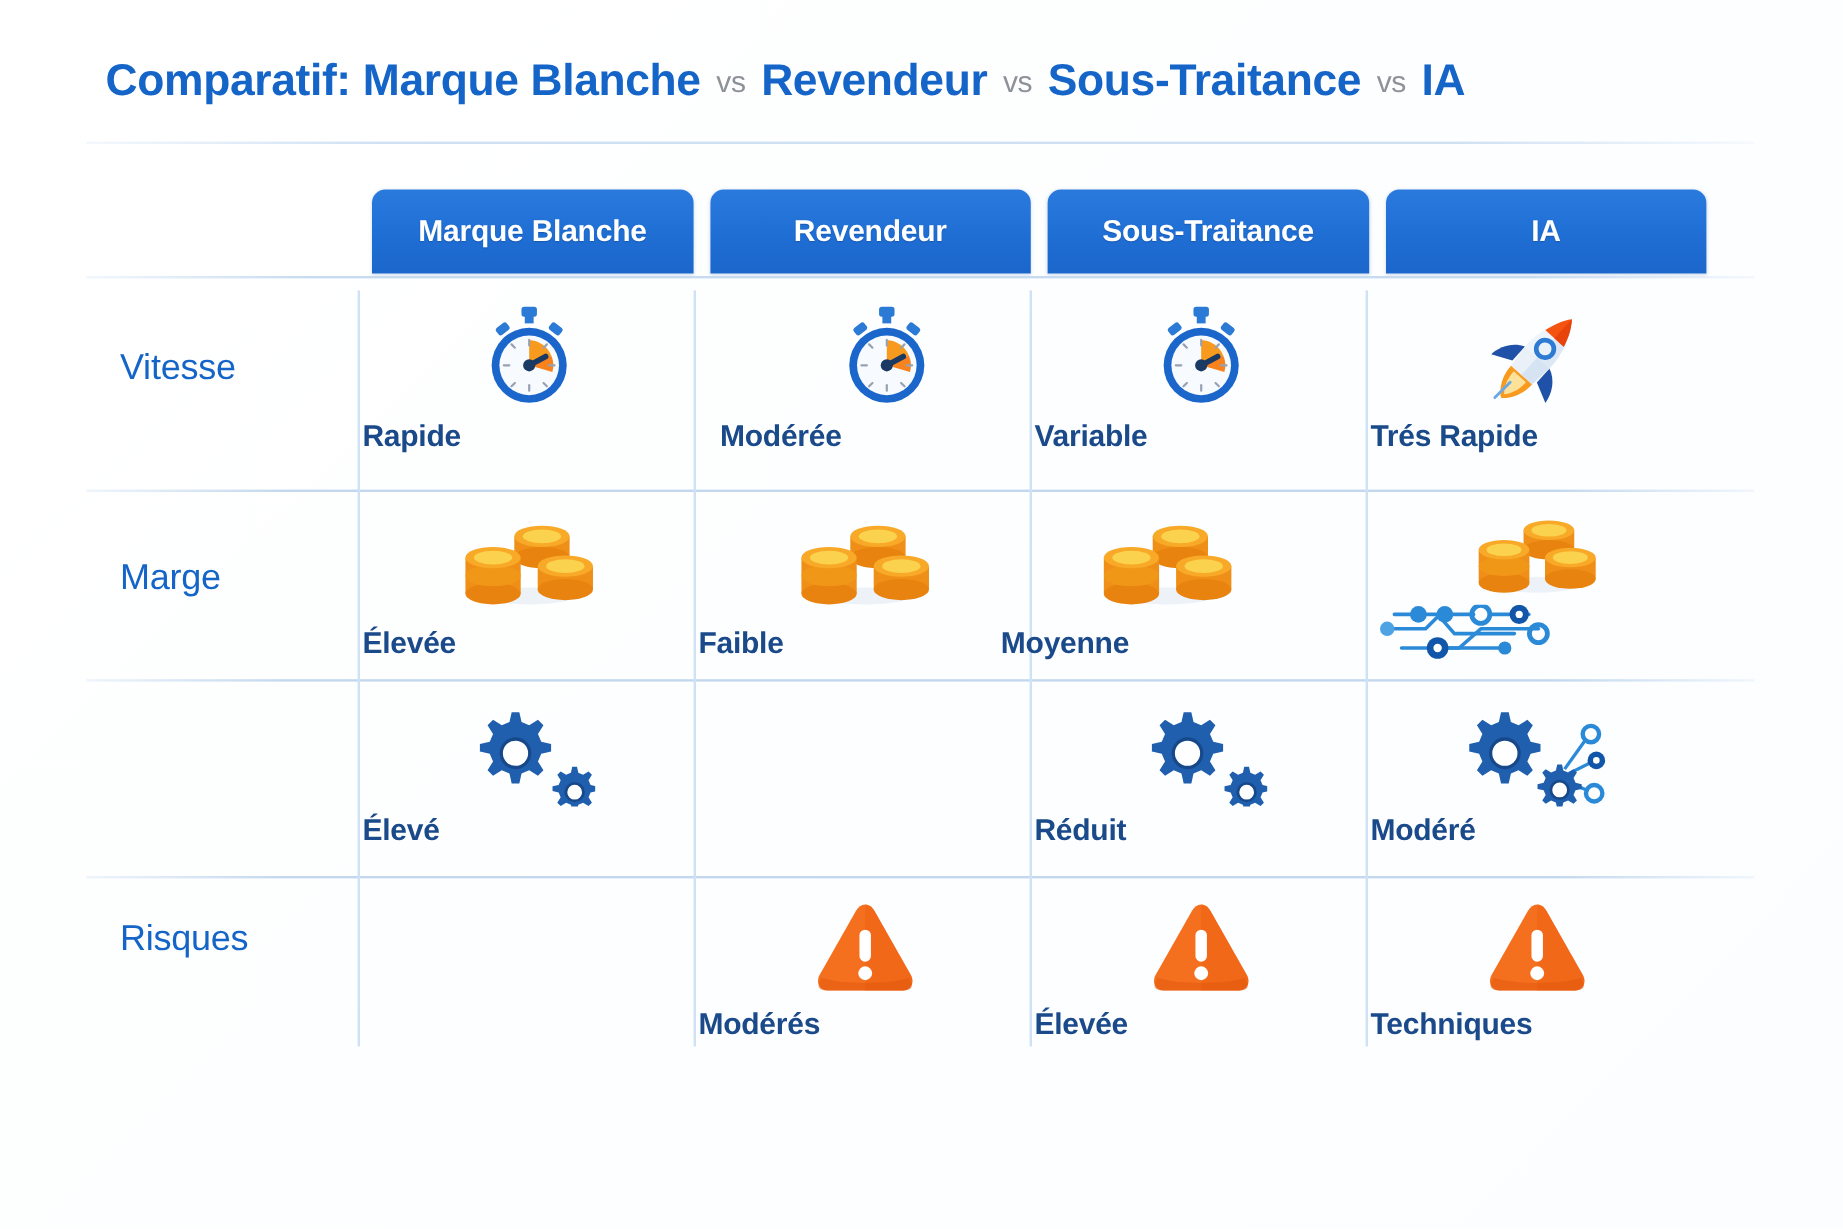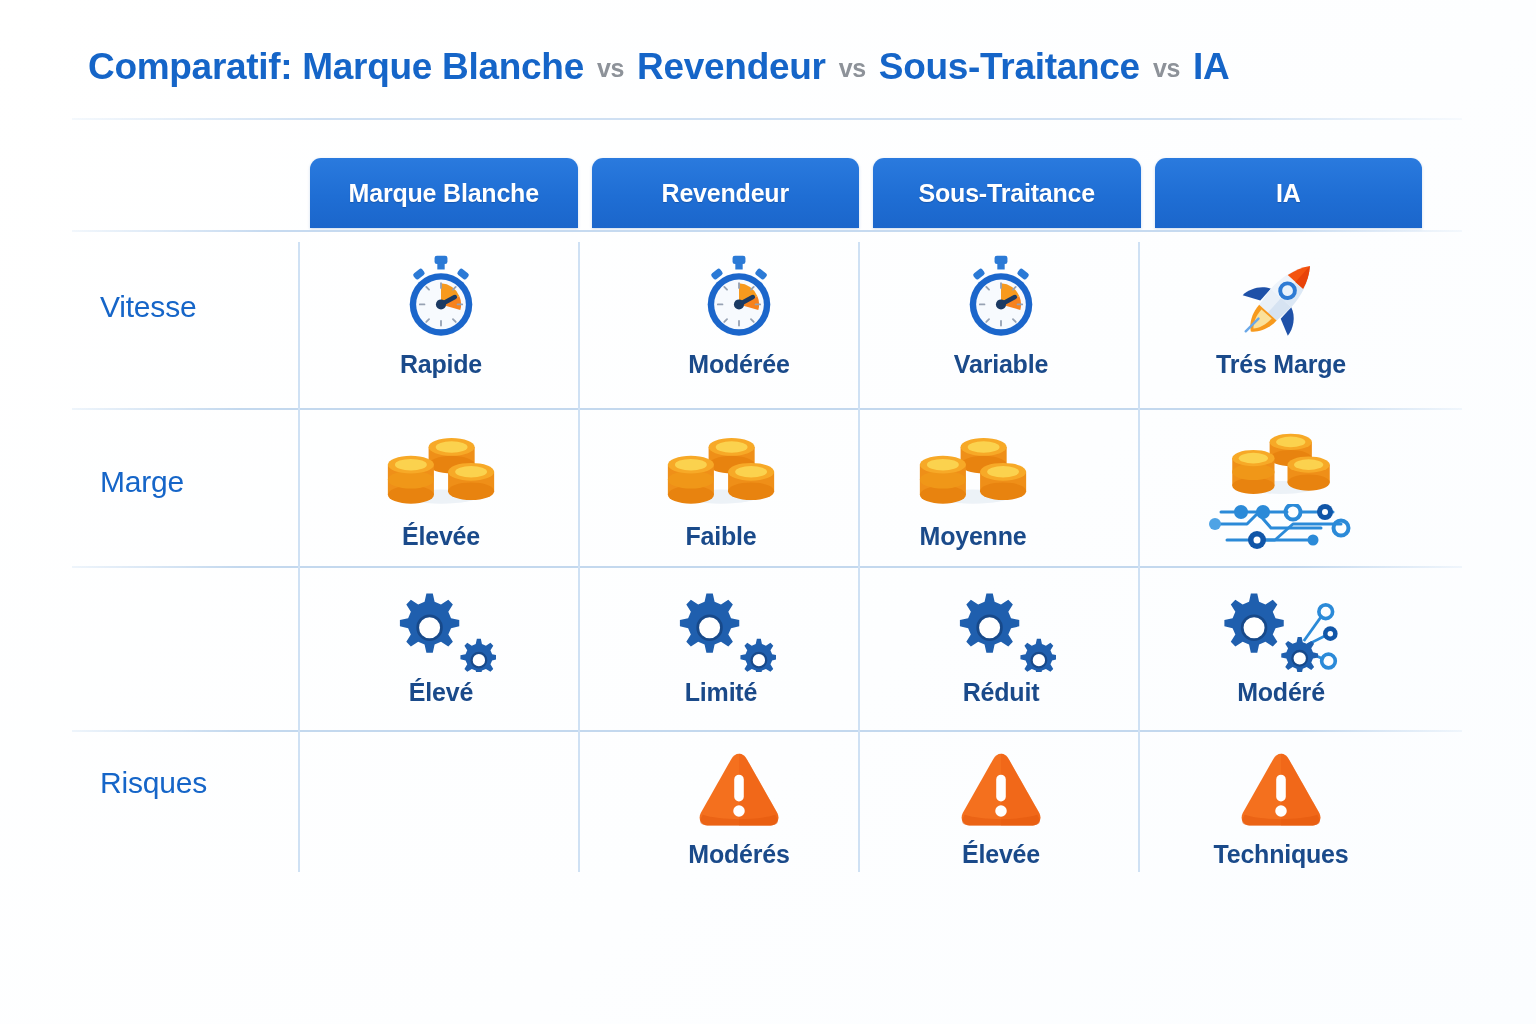--- a/index.html
+++ b/index.html
@@ -31,21 +31,21 @@
     top: 46px;
     white-space: nowrap;
     font-size: 37px;
     font-weight: bold;
     letter-spacing: -0.3px;
     color: #1565c8;
   }
   .title .vs {
     color: #8d9299;
     font-size: 25px;
-    font-weight: bold;
+    font-weight: normal;
     padding: 0 3px;
     position: relative;
     top: -2px;
   }
   .title-rule {
     position: absolute;
     left: 72px;
     top: 118px;
     width: 1390px;
     height: 2px;
@@ -125,21 +125,20 @@
     font-weight: normal;
     letter-spacing: -0.2px;
   }
 
   
   .cell {
     position: absolute;
     width: 278px;
     display: flex;
     flex-direction: column;
-    align-items: center;
     justify-content: flex-start;
   }
   .cell .icon-wrap {
     height: 92px;
     display: flex;
     align-items: center;
     justify-content: center;
   }
   .cell .value {
     margin-top: 6px;
@@ -296,21 +295,21 @@
             <path d="M36 50 C26 54 20 64 19 74 L36 66 Z" fill="#1f51a8"></path>
             <path d="M64 50 C74 54 80 64 81 74 L64 66 Z" fill="#1f51a8"></path>
             <path d="M36 50 L64 50 L62 70 L38 70 Z" fill="#e9f0f8"></path>
             <path d="M50 50 L64 50 L62 70 L50 70 Z" fill="#d6e3f2"></path>
             <path d="M38 70 L62 70 C62 82 56 92 50 96 C44 92 38 82 38 70 Z" fill="#f79a1e"></path>
             <path d="M43 72 L57 72 C57 81 54 88 50 92 C46 88 43 81 43 72 Z" fill="#fbe19a"></path>
           </g>
           <line x1="14" y1="84" x2="27" y2="71" stroke="#6aa8e8" stroke-width="2.5" stroke-linecap="round"></line>
         </svg>
       </div>
-      <div class="value">Trés Marge</div>
+      <div class="value">Trés Rapide</div>
     </div>
 
     <div class="row-label" style="top:465px">Marge</div>
 
     <div class="cell" style="left:582px; top:424px">
       <div class="icon-wrap">
         <svg width="124" height="86" viewBox="0 0 140 96">
           <ellipse cx="70" cy="78" rx="42" ry="8" fill="#dfe7f1" opacity="0.55"></ellipse>
           <g>
             <rect x="56" y="22" width="52" height="20" fill="#ef8f18"></rect>
@@ -453,37 +452,20 @@
           <g fill="#1f5fae" transform="translate(72,52) scale(0.62)">
             <path d="M44 6 l7 0 2 9 7 3 8-5 5 5 -5 8 3 7 9 2 0 7 -9 2 -3 7 5 8 -5 5 -8 -5 -7 3 -2 9 -7 0 -2 -9 -7 -3 -8 5 -5 -5 5 -8 -3 -7 -9 -2 0 -7 9 -2 3 -7 -5 -8 5 -5 8 5 7 -3 z"></path>
           </g>
           <circle cx="101.5" cy="79" r="8" fill="#ffffff"></circle>
           <circle cx="101.5" cy="79" r="8" fill="none" stroke="#17498a" stroke-width="2.5"></circle>
         </svg>
       </div>
       <div class="value">Élevé</div>
     </div>
 
-    <div class="cell" style="left:582px; top:588px">
-      <div class="icon-wrap" style="height:84px">
-        <svg width="110" height="84" viewBox="0 0 120 92">
-          <g fill="#1f5fae">
-            <path d="M44 6 l7 0 2 9 7 3 8-5 5 5 -5 8 3 7 9 2 0 7 -9 2 -3 7 5 8 -5 5 -8 -5 -7 3 -2 9 -7 0 -2 -9 -7 -3 -8 5 -5 -5 5 -8 -3 -7 -9 -2 0 -7 9 -2 3 -7 -5 -8 5 -5 8 5 7 -3 z"></path>
-          </g>
-          <circle cx="47.5" cy="43.5" r="13" fill="#ffffff"></circle>
-          <circle cx="47.5" cy="43.5" r="13" fill="none" stroke="#17498a" stroke-width="3"></circle>
-          <g fill="#1f5fae" transform="translate(72,52) scale(0.62)">
-            <path d="M44 6 l7 0 2 9 7 3 8-5 5 5 -5 8 3 7 9 2 0 7 -9 2 -3 7 5 8 -5 5 -8 -5 -7 3 -2 9 -7 0 -2 -9 -7 -3 -8 5 -5 -5 5 -8 -3 -7 -9 -2 0 -7 9 -2 3 -7 -5 -8 5 -5 8 5 7 -3 z"></path>
-          </g>
-          <circle cx="101.5" cy="79" r="8" fill="#ffffff"></circle>
-          <circle cx="101.5" cy="79" r="8" fill="none" stroke="#17498a" stroke-width="2.5"></circle>
-        </svg>
-      </div>
-      <div class="value">Limité</div>
-    </div>
 
     <div class="cell" style="left:862px; top:588px">
       <div class="icon-wrap" style="height:84px">
         <svg width="110" height="84" viewBox="0 0 120 92">
           <g fill="#1f5fae">
             <path d="M44 6 l7 0 2 9 7 3 8-5 5 5 -5 8 3 7 9 2 0 7 -9 2 -3 7 5 8 -5 5 -8 -5 -7 3 -2 9 -7 0 -2 -9 -7 -3 -8 5 -5 -5 5 -8 -3 -7 -9 -2 0 -7 9 -2 3 -7 -5 -8 5 -5 8 5 7 -3 z"></path>
           </g>
           <circle cx="47.5" cy="43.5" r="13" fill="#ffffff"></circle>
           <circle cx="47.5" cy="43.5" r="13" fill="none" stroke="#17498a" stroke-width="3"></circle>
           <g fill="#1f5fae" transform="translate(72,52) scale(0.62)">
@@ -519,21 +501,21 @@
           <circle cx="91.5" cy="77" r="8" fill="#ffffff"></circle>
           <circle cx="91.5" cy="77" r="8" fill="none" stroke="#17498a" stroke-width="2.5"></circle>
         </svg>
       </div>
       <div class="value">Modéré</div>
     </div>
 
     <div class="row-label" style="top:766px">Risques</div>
 
 
-    <div class="cell" style="left:600px; top:746px">
+    <div class="cell" style="left:582px; top:746px">
       <div class="icon-wrap" style="height:88px">
         <svg width="96" height="88" viewBox="0 0 100 92">
           <path d="M50 8 C53.5 8 56 10 58 13.5 L90 70 C93 76 90 83 83 83 L17 83 C10 83 7 76 10 70 L42 13.5 C44 10 46.5 8 50 8 Z" fill="#f4701e"></path>
           <path d="M50 8 C53.5 8 56 10 58 13.5 L90 70 C93 76 90 83 83 83 L50 83 Z" fill="#ef6316" opacity="0.55"></path>
           <path d="M12 72 C30 78 70 78 88 72 L90 76 C92 81 89 83 83 83 L17 83 C11 83 8 81 10 76 Z" fill="#e2560c" opacity="0.5"></path>
           <rect x="45" y="30" width="10" height="28" rx="5" fill="#ffffff"></rect>
           <circle cx="50" cy="68" r="6" fill="#ffffff"></circle>
         </svg>
       </div>
       <div class="value">Modérés</div>

